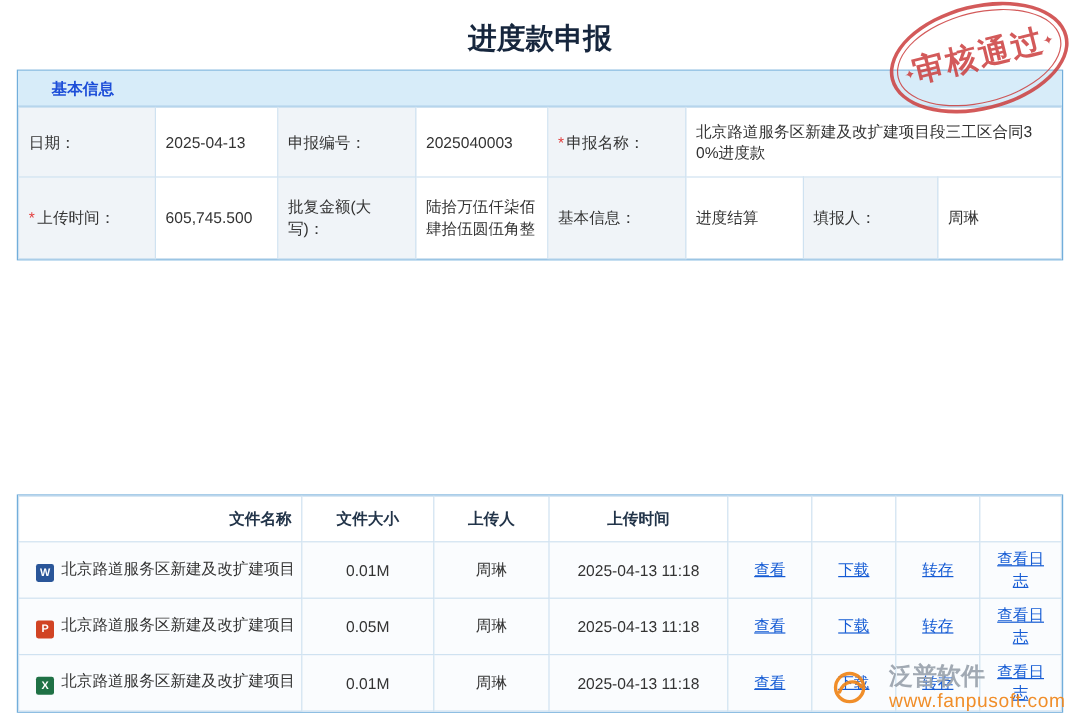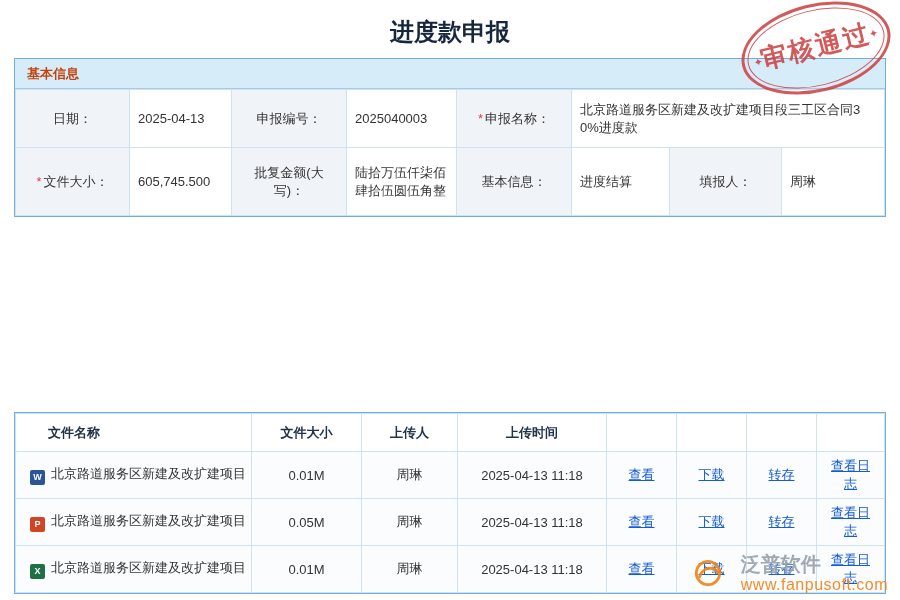--- a/index.html
+++ b/index.html
@@ -26,37 +26,37 @@
     text-align:center; font-size:26px; font-weight:bold; letter-spacing:2px; white-space:nowrap;
   }
   .stamp .star { position:absolute; top:50%; transform:translateY(-50%); font-size:11px; }
   .stamp .star.l { left:12px; }
   .stamp .star.r { right:12px; }
   
   .panel { position:absolute; left:14px; right:14px; border:1px solid #72aedb; background:#fff; }
   .panel.basic { top:58px; }
   .panel.attach { top:412px; }
   .panel-header {
-    height:30px; line-height:30px; background:#d7ecf9; color:#c2410c;
-    font-weight:bold; font-size:13px; padding-left:12px;
+    height:30px; line-height:30px; background:#d7ecf9; color:#1d4ed8;
+    font-weight:bold; font-size:13px; padding-left:28px;
     border-bottom:1px solid #a5cbe8;
   }
   table { width:100%; border-collapse:collapse; table-layout:fixed; font-size:13px; }
   td, th { border:1px solid #cfe2f1; padding:5px 8px; vertical-align:middle; word-break:break-all; }
-  td.lbl { background:#f0f4f8; text-align:center; color:#333; }
+  td.lbl { background:#f0f4f8; text-align:left; color:#333; }
   tr.r1 { height:58px; } tr.r2 { height:62px; } tr.r3 { height:60px; }
   tr.r4 { height:68px; } tr.r5 { height:42px; }
   .req { color:#e23c3c; margin-right:2px; }
   a.lnk { color:#155bd4; text-decoration:underline; cursor:pointer; }
   
   .attach th {
     background:#ffffff; font-weight:bold; color:#223449;
     height:38px; text-align:center;
   }
-  .attach th.name-h { text-align:left; padding-left:32px; }
+  .attach th.name-h { text-align:right; padding-left:12px; }
   .attach td { height:34px; background:#fafcfe; }
   .attach td.c { text-align:center; }
   .attach td.name-c { padding-left:14px; white-space:nowrap; overflow:hidden; }
   .ficon {
     display:inline-block; width:15px; height:15px; line-height:15px;
     border-radius:2px; color:#fff; font-size:9px; font-weight:bold;
     text-align:center; margin-right:6px; vertical-align:-2px;
   }
   .ficon.word  { background:#2a5699; }
   .ficon.ppt   { background:#d14424; }
@@ -102,21 +102,21 @@
       <td>2025-04-13</td>
       <td class="lbl">申报编号：</td>
       <td>2025040003</td>
       <td class="lbl">
         <span class="req">*</span><span>申报名称：</span>
       </td>
       <td colspan="3">北京路道服务区新建及改扩建项目段三工区合同30%进度款</td>
     </tr>
     <tr class="r4">
       <td class="lbl">
-        <span class="req">*</span><span>文件大小：</span>
+        <span class="req">*</span><span>上传时间：</span>
       </td>
       <td>605,745.500</td>
       <td class="lbl">批复金额(大写)：</td>
       <td>陆拾万伍仟柒佰肆拾伍圆伍角整</td>
       <td class="lbl">基本信息：</td>
       <td>进度结算</td>
       <td class="lbl">填报人：</td>
       <td>周琳</td>
     </tr>
   </tbody>

